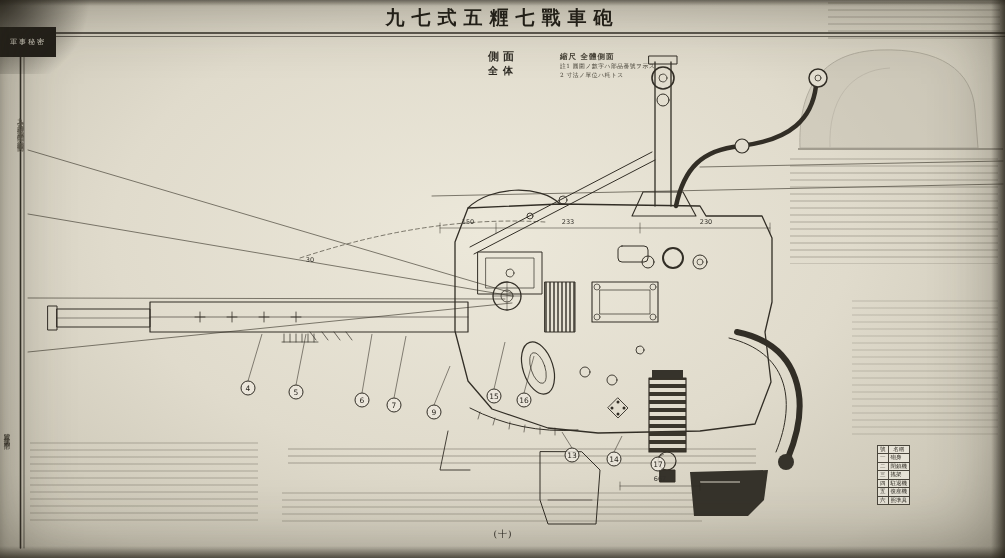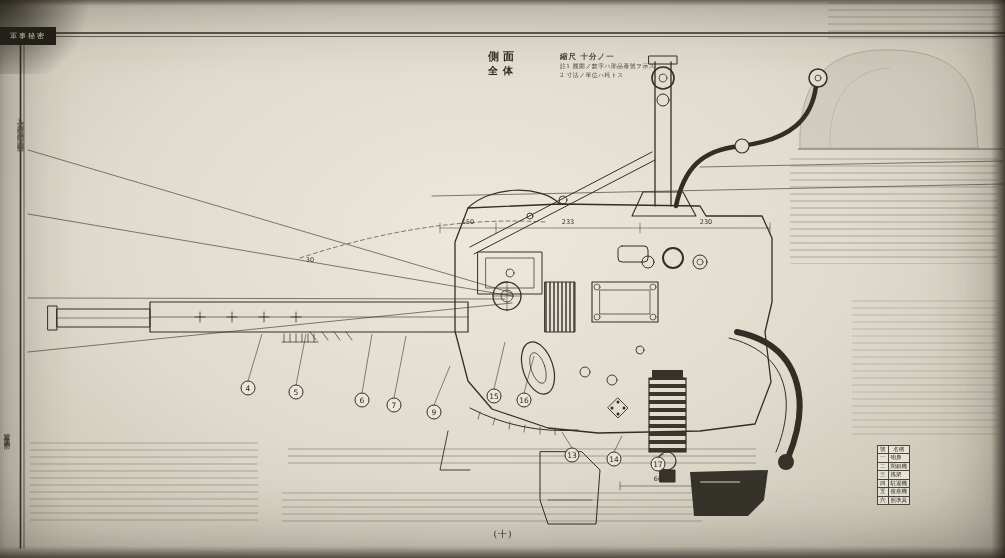--- a/index.html
+++ b/index.html
@@ -22,21 +22,21 @@
     box-shadow:inset 0 0 70px rgba(45,40,28,.45), inset 0 0 8px rgba(45,40,28,.25);}
   
   .title{position:absolute;top:5px;left:0;right:0;text-align:center;
     font-size:19px;font-weight:bold;letter-spacing:7px;color:#221f18;}
   .sub{position:absolute;left:458px;width:90px;text-align:center;font-weight:bold;color:#2c2922;}
   .sub.view{top:40px;font-size:10px;letter-spacing:5px;margin-top:24px;}
   .sub.section{top:49px;font-size:11px;letter-spacing:4px;}
   .notes{position:absolute;left:560px;top:52px;width:160px;color:#454136;}
   .notes .scale{font-size:7.5px;font-weight:bold;letter-spacing:1px;}
   .notes .line{font-size:5.8px;line-height:1.55;letter-spacing:.5px;}
-  .stamp{position:absolute;left:0;top:27px;width:56px;height:18px;background:#221f19;
+  .stamp{position:absolute;left:0;top:27px;width:56px;height:30px;background:#221f19;
     color:#d9d5c7;font-size:7px;letter-spacing:2px;display:flex;align-items:center;justify-content:center;}
   .vtext{position:absolute;writing-mode:vertical-rl;text-orientation:upright;}
   .vtext.mid{left:15px;top:112px;height:180px;font-size:7px;letter-spacing:2px;color:#5c574b;}
   .vtext.low{left:2px;top:428px;height:110px;font-size:6.5px;letter-spacing:2px;color:#3a362d;}
   .pagenum{position:absolute;left:468px;top:528px;width:70px;text-align:center;
     font-size:9px;color:#2c2922;letter-spacing:1px;}
   
   .parts-table{position:absolute;left:877px;top:445px;border-collapse:collapse;
     background:rgba(239,235,225,.72);}
   .parts-table th,.parts-table td{border:.5px solid #4a463c;font-size:5.5px;font-weight:normal;
@@ -261,25 +261,26 @@
           <text x="658" y="466.6" class="callout-num">17</text>
         </g>
       </g>
   </svg>
 
   <div class="corner-tl"></div>
   <div class="stamp">軍事秘密</div>
   <div class="vtext mid">九七式五糎七戰車砲圖（全體側面）</div>
   <div class="vtext low">陸軍技術本部</div>
 
+  <div class="title">九七式五糎七戰車砲</div>
   <div class="sub view">全体</div>
   <div class="sub section">側面</div>
 
   <div class="notes">
-    <div class="scale">縮尺 十分ノ一</div>
+    <div class="scale">縮尺 全體側面</div>
     <div class="line">註1 圓圍ノ數字ハ部品番號ヲ示ス</div>
     <div class="line">2 寸法ノ單位ハ粍トス</div>
   </div>
 
   <table class="parts-table">
     <thead>
         <tr id="parts-head-row">
           <th>號</th>
           <th>名稱</th>
         </tr>

